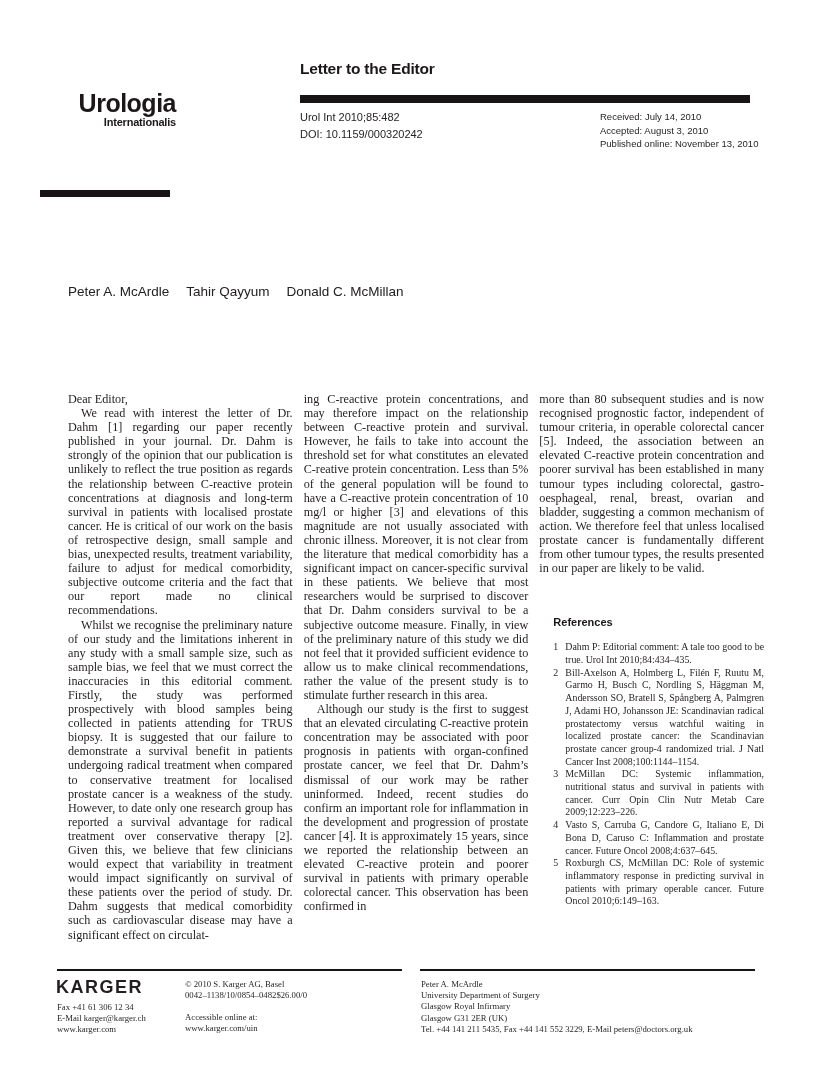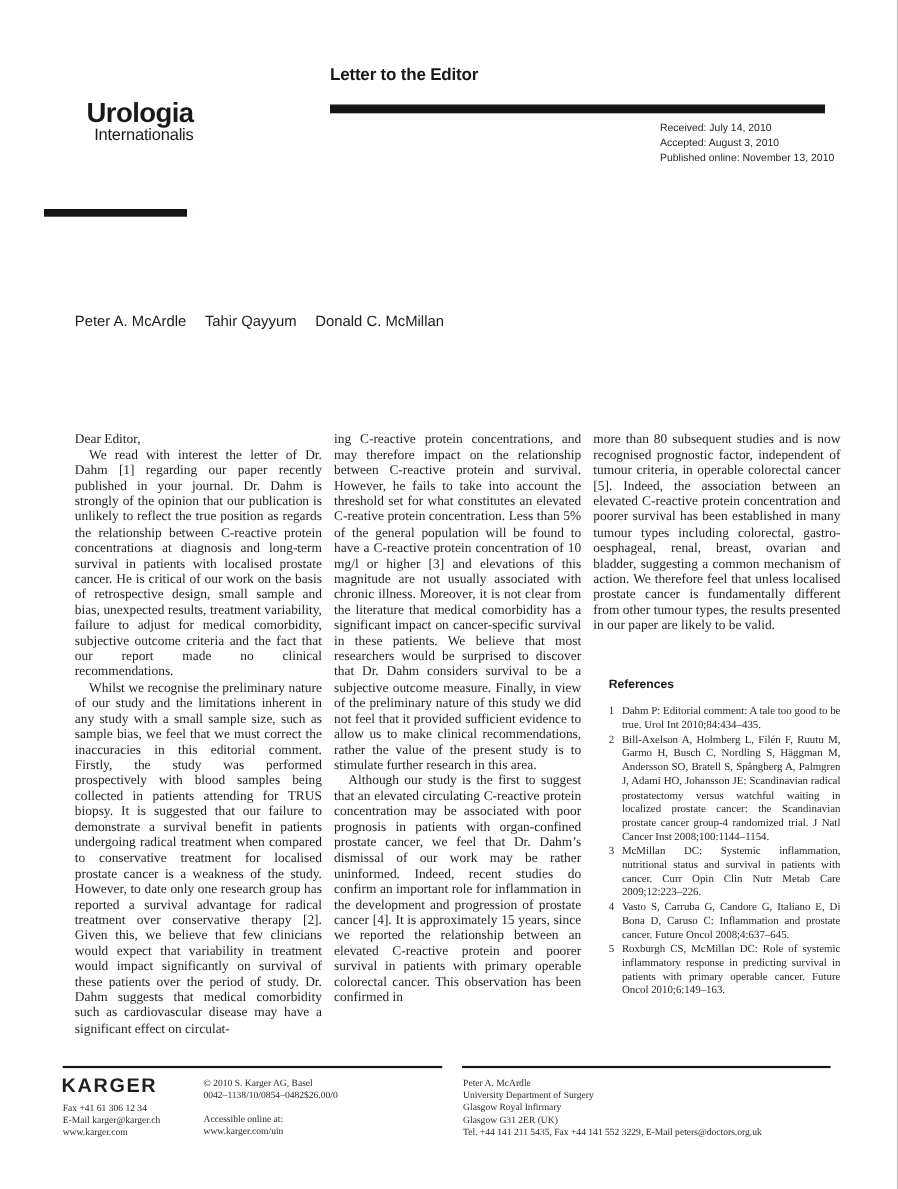--- a/index.html
+++ b/index.html
@@ -20,21 +20,21 @@
     font-family: "Liberation Sans", sans-serif;
     font-weight: bold; font-size: 15.5px; letter-spacing: -0.2px;
     color: #1c1819;
   }
   .journal-logo {
     position: absolute; left: 66px; top: 90px; width: 110px;
     font-family: "Liberation Sans", sans-serif;
     color: #1c1819; text-align: right;
   }
   .journal-logo .l1 { font-size: 25px; font-weight: bold; letter-spacing: -0.5px; line-height: 26px; }
-  .journal-logo .l2 { font-size: 15px; font-weight: normal; letter-spacing: -0.2px; line-height: 13px; }
+  .journal-logo .l2 { font-size: 11px; font-weight: bold; letter-spacing: -0.2px; line-height: 13px; }
   .header-bar {
     position: absolute; left: 300px; top: 95px; width: 450px; height: 8px;
     background: #181415;
   }
   .citation-block {
     position: absolute; left: 300px; top: 109px;
     font-family: "Liberation Sans", sans-serif;
     font-size: 11px; line-height: 17px; color: #282425;
   }
   .dates-block {
@@ -108,20 +108,24 @@
 
   <div class="section-label">Letter to the Editor</div>
 
   <div class="journal-logo">
     <div class="l1">Urologia</div>
     <div class="l2">Internationalis</div>
   </div>
 
   <div class="header-bar"></div>
 
+  <div class="citation-block">
+    <div>Urol Int 2010;85:482</div>
+    <div>DOI: 10.1159/000320242</div>
+  </div>
 
   <div class="dates-block">
 
   <div>Received: July 14, 2010</div>
       <div>Accepted: August 3, 2010</div>
       <div>Published online: November 13, 2010</div>
     </div>
 
   <div class="left-bar"></div>
 

